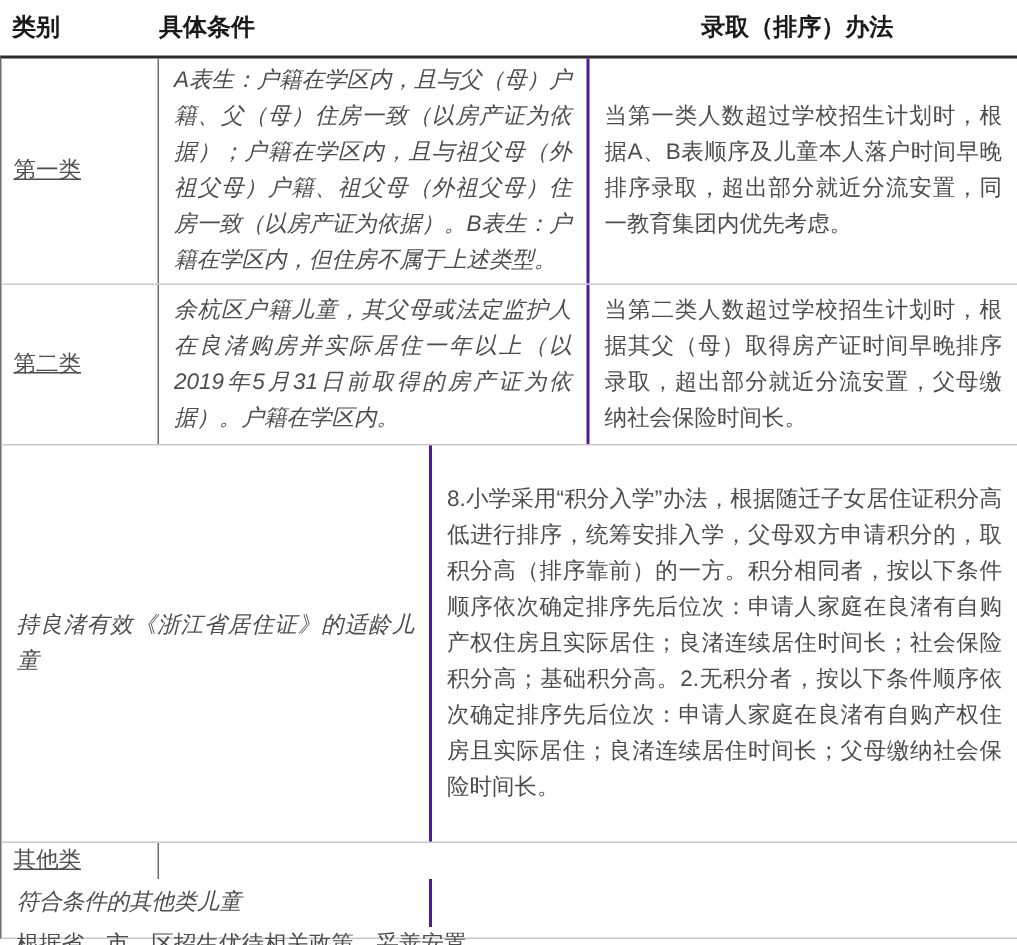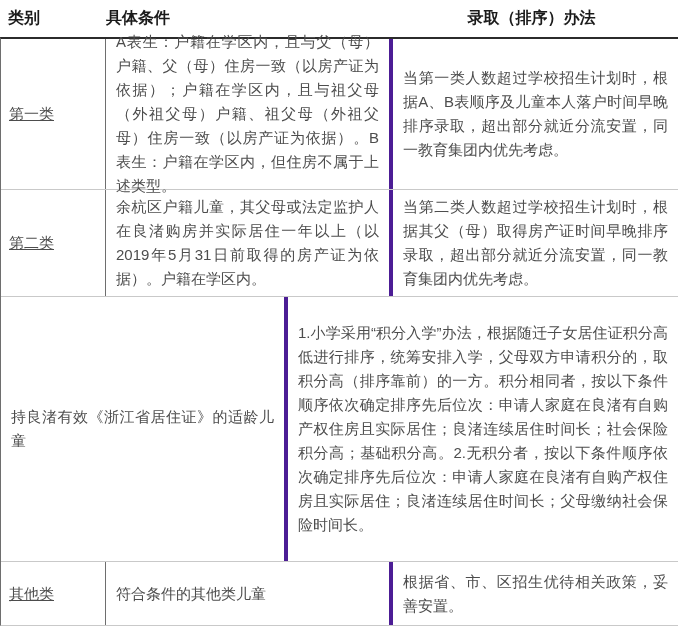--- a/index.html
+++ b/index.html
@@ -30,21 +30,21 @@
     width:678px;
     border-top:2px solid #2b2b2b;
     border-left:1px solid #6e6e6e;
     border-bottom:1px solid #c9c9c9;
   }
   .trow{
     display:flex;
     box-sizing:border-box;
     border-bottom:1px solid #c9c9c9;
   }
-  .trow:last-child{border-bottom:none;}
+  .trow:last-child{border-bottom:none;flex-direction:column;}
   .r1{height:151px;}
   .r2{height:107px;}
   .r3{height:265px;}
   .r4{height:63px;}
   .cell{
     box-sizing:border-box;
     display:flex;
     align-items:center;
     color:#4d4d4d;
     font-size:15px;
@@ -52,21 +52,22 @@
   }
   .c1{
     width:105px;
     padding-left:8px;
     border-right:1px solid #6e6e6e;
     text-decoration:underline;
   }
   .c2{
     width:287px;
     padding:4px 10px;
-    border-right:4px solid #4c1d95;
+    border-right:2px solid #4c1d95;
+    font-style:italic;
   }
   .c3{
     flex:1;
     padding:0 10px;
   }
   .c2 span,.c3 span{
     display:block;
     width:100%;
     text-align:justify;
   }
@@ -97,30 +98,30 @@
     </div>
 
     <div class="trow r2">
       <div class="cell c1">
         <span>第二类</span>
       </div>
       <div class="cell c2">
         <span>余杭区户籍儿童，其父母或法定监护人在良渚购房并实际居住一年以上（以2019年5月31日前取得的房产证为依据）。户籍在学区内。</span>
       </div>
       <div class="cell c3">
-        <span>当第二类人数超过学校招生计划时，根据其父（母）取得房产证时间早晚排序录取，超出部分就近分流安置，同一教育集团内优先考虑。</span>
+        <span>当第二类人数超过学校招生计划时，根据其父（母）取得房产证时间早晚排序录取，超出部分就近分流安置，父母缴纳社会保险时间长。</span>
       </div>
     </div>
 
     <div class="trow r3">
       <div class="cell c2">
         <span>持良渚有效《浙江省居住证》的适龄儿童</span>
       </div>
       <div class="cell c3">
-        <span>1.小学采用“积分入学”办法，根据随迁子女居住证积分高低进行排序，统筹安排入学，父母双方申请积分的，取积分高（排序靠前）的一方。积分相同者，按以下条件顺序依次确定排序先后位次：申请人家庭在良渚有自购产权住房且实际居住；良渚连续居住时间长；社会保险积分高；基础积分高。2.无积分者，按以下条件顺序依次确定排序先后位次：申请人家庭在良渚有自购产权住房且实际居住；良渚连续居住时间长；父母缴纳社会保险时间长。</span>
+        <span>8.小学采用“积分入学”办法，根据随迁子女居住证积分高低进行排序，统筹安排入学，父母双方申请积分的，取积分高（排序靠前）的一方。积分相同者，按以下条件顺序依次确定排序先后位次：申请人家庭在良渚有自购产权住房且实际居住；良渚连续居住时间长；社会保险积分高；基础积分高。2.无积分者，按以下条件顺序依次确定排序先后位次：申请人家庭在良渚有自购产权住房且实际居住；良渚连续居住时间长；父母缴纳社会保险时间长。</span>
       </div>
     </div>
 
     <div class="trow r4">
       <div class="cell c1">
         <span>其他类</span>
       </div>
       <div class="cell c2">
         <span>符合条件的其他类儿童</span>
       </div>

